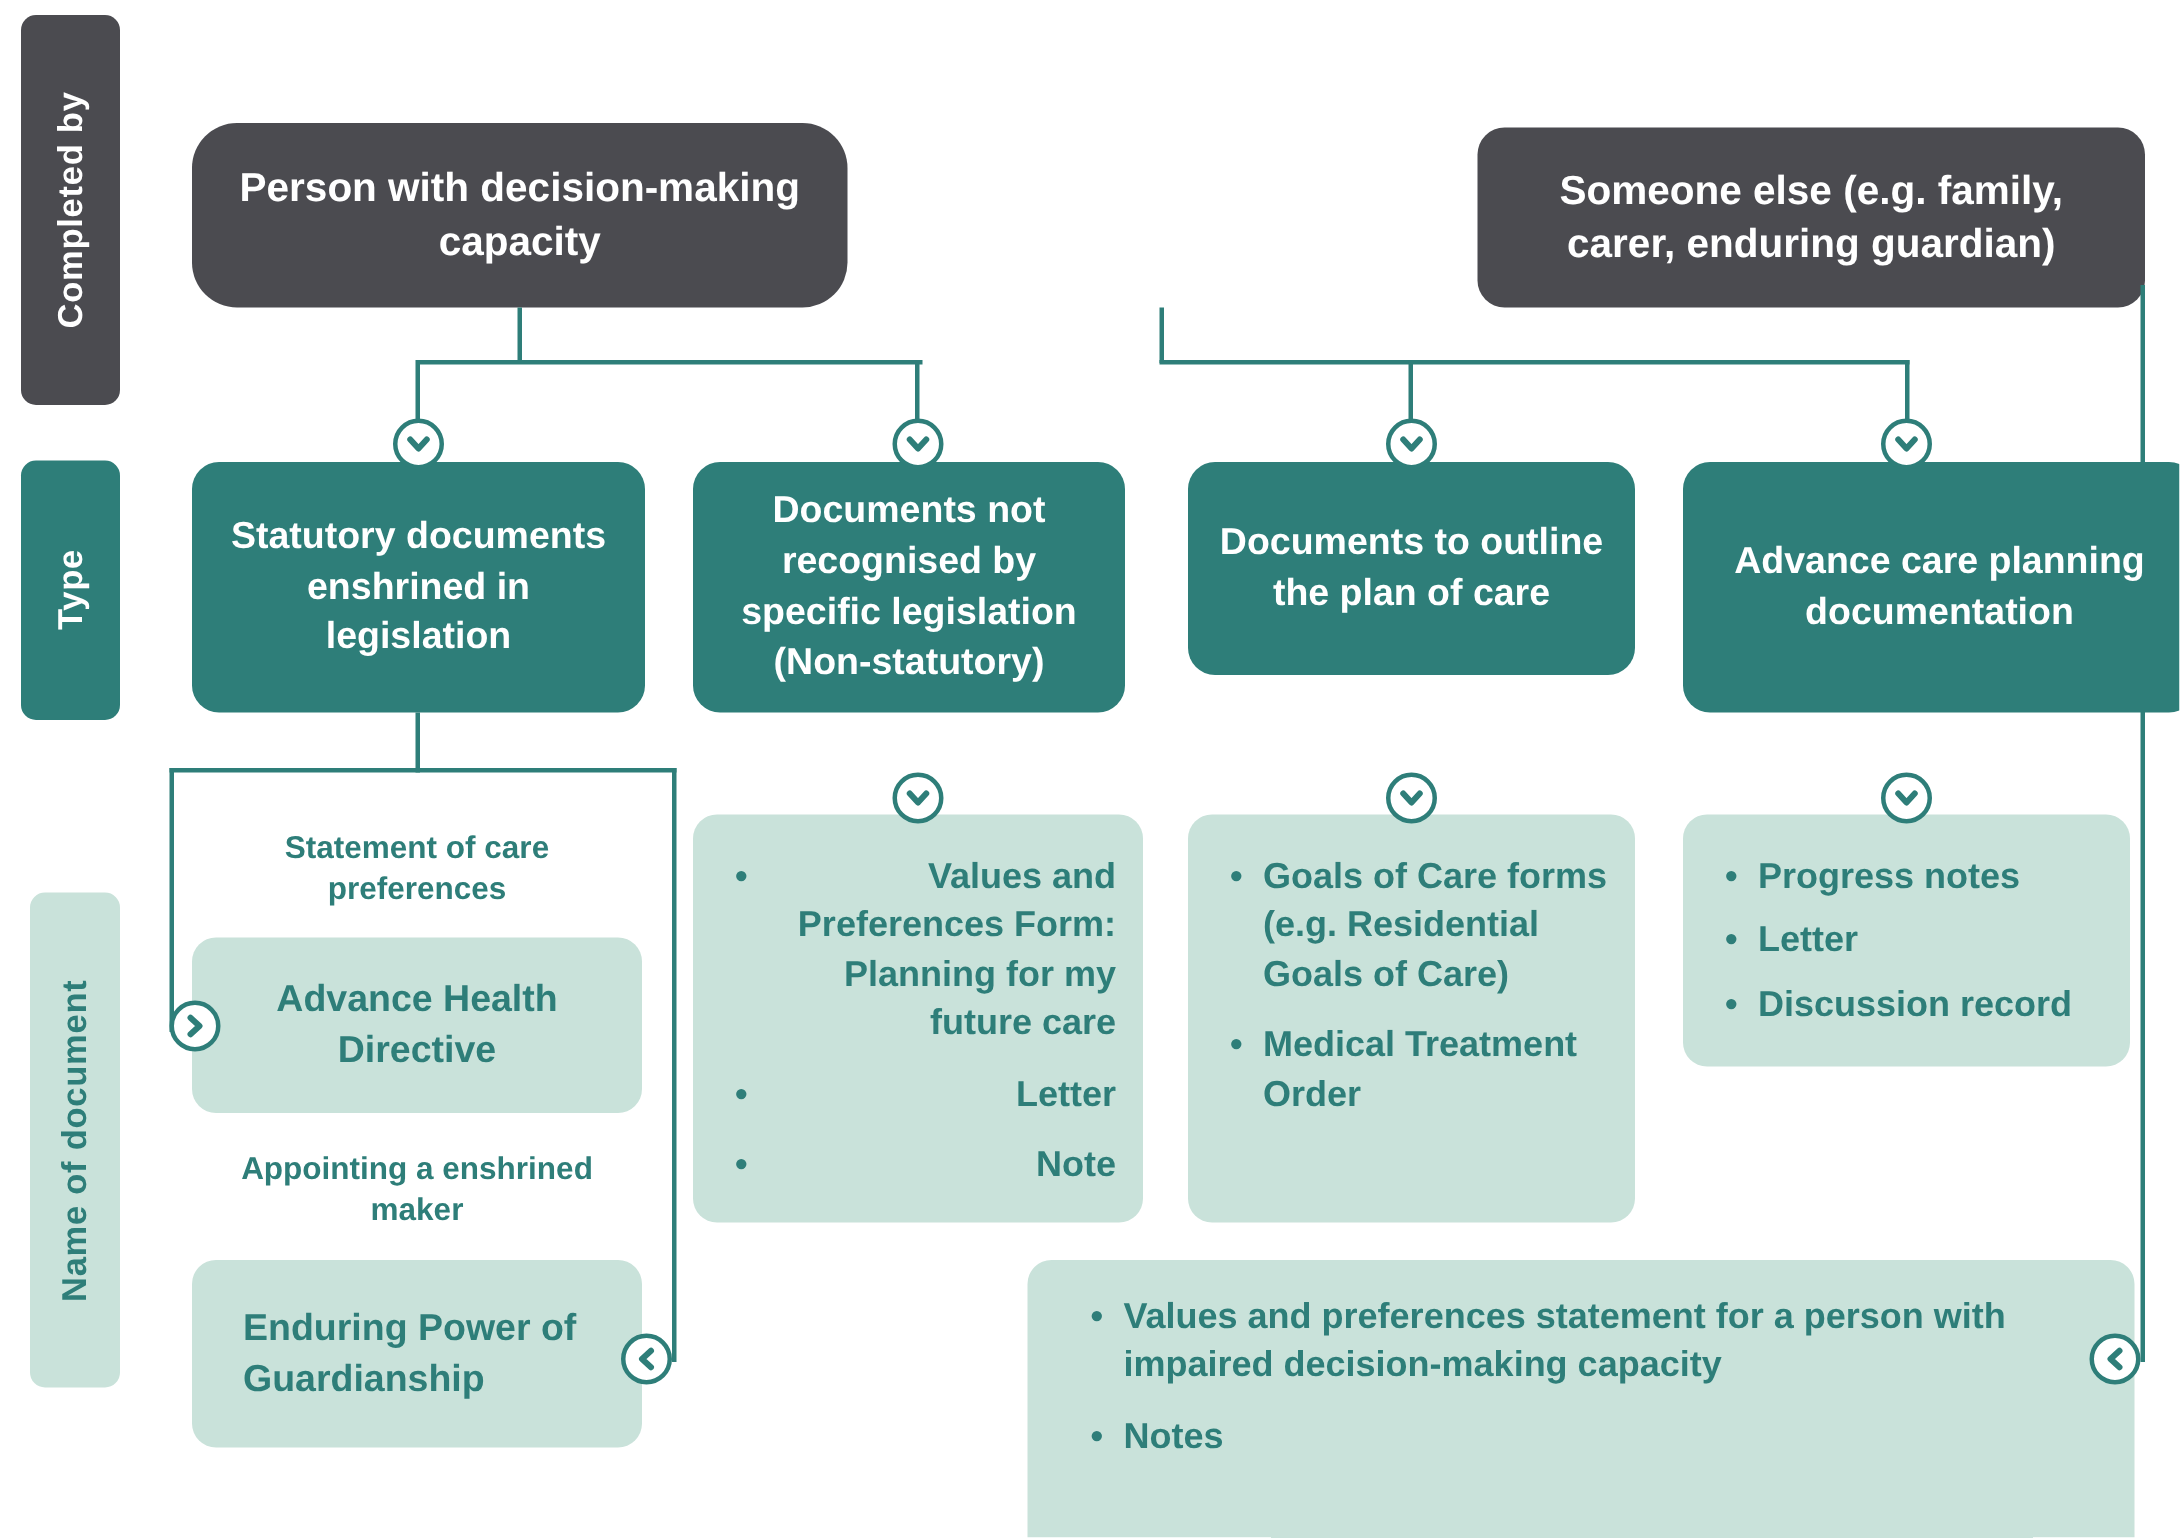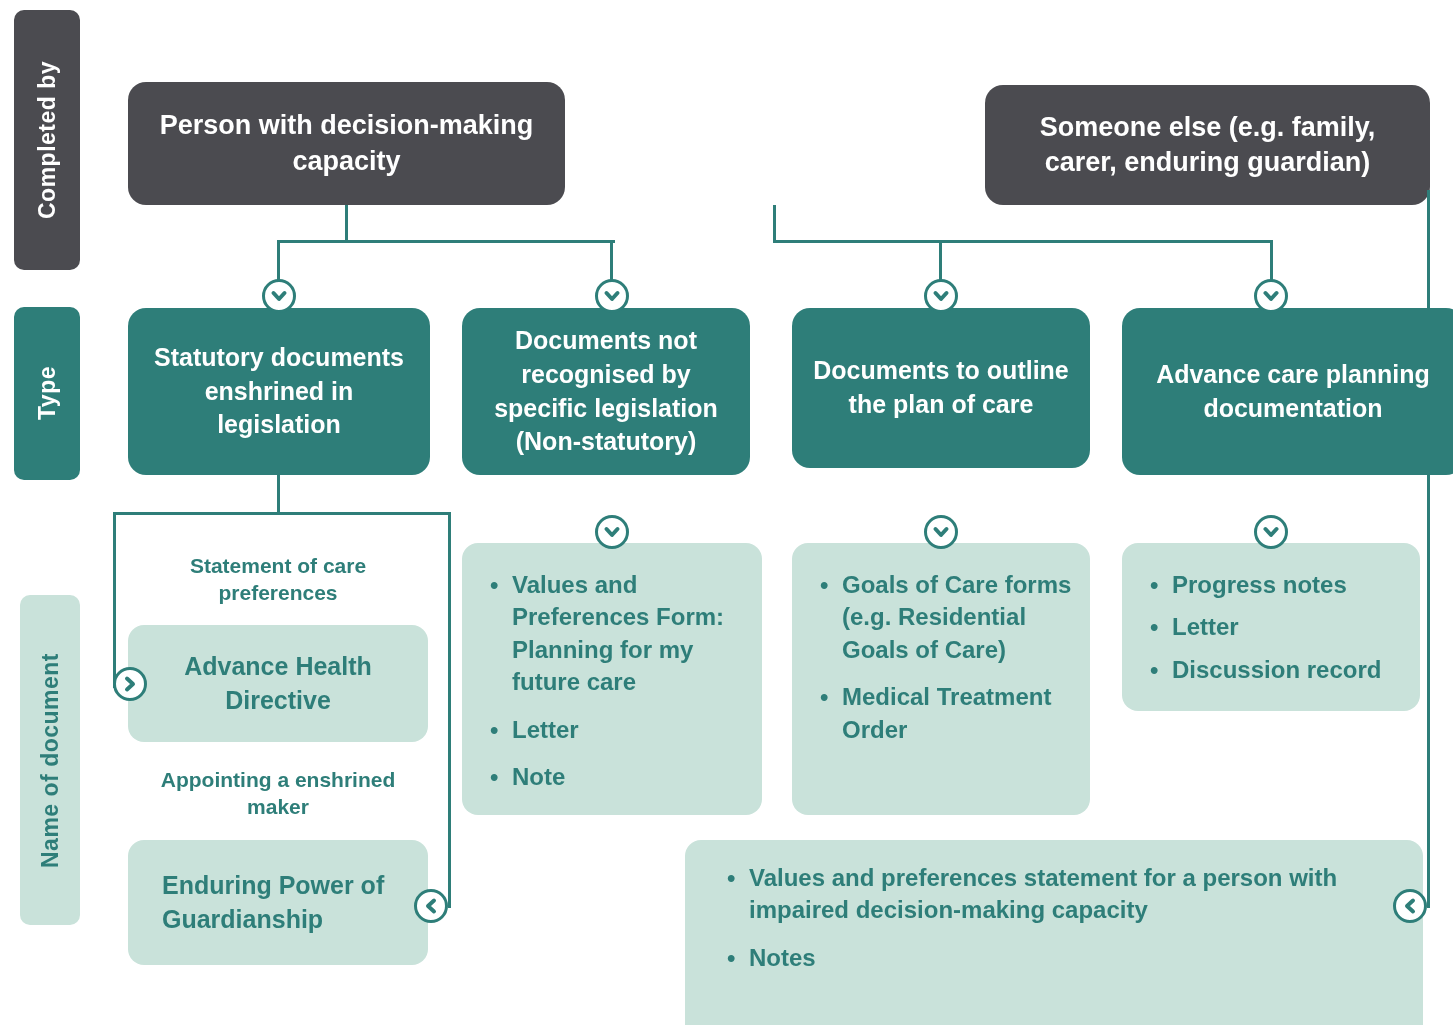--- a/index.html
+++ b/index.html
@@ -100,21 +100,21 @@
 </style>
 </head>
 <body>
 
 <div class="stage">
 
   <div class="abs vlabel dark" style="left:14px; top:10px; width:66px; height:260px;">Completed by</div>
   <div class="abs vlabel teal" style="left:14px; top:307px; width:66px; height:173px;">Type</div>
   <div class="abs vlabel light" style="left:20px; top:595px; width:60px; height:330px;">Name of document</div>
 
-  <div class="abs box-dark" style="left:128px; top:82px; width:437px; height:123px;">Person with decision-making capacity</div>
+  <div class="abs box-dark" style="left:128px; top:82px; width:437px; height:123px;border-radius:30px;">Person with decision-making capacity</div>
   <div class="abs box-dark" style="left:985px; top:85px; width:445px; height:120px;">Someone else (e.g. family, carer, enduring guardian)</div>
 
   <div class="abs line" style="left:345px; top:205px; width:3px; height:37px;"></div>
   <div class="abs line" style="left:278px; top:240px; width:337px; height:3px;"></div>
   <div class="abs line" style="left:277px; top:240px; width:3px; height:48px;"></div>
   <div class="abs line" style="left:610px; top:240px; width:3px; height:48px;"></div>
 
   <div class="abs line" style="left:773px; top:205px; width:3px; height:37px;"></div>
   <div class="abs line" style="left:773px; top:240px; width:500px; height:3px;"></div>
   <div class="abs line" style="left:939px; top:240px; width:3px; height:48px;"></div>
@@ -138,21 +138,21 @@
       </svg>
   </div>
   <div class="abs chev" style="left:1254px; top:279px;">
     <svg width="22" height="22" viewBox="0 0 22 22">
         <path d="M5.5 8 L11 14 L16.5 8" stroke="#2e7e79" stroke-width="4" fill="none" stroke-linecap="round" stroke-linejoin="round"></path>
       </svg>
   </div>
 
   <div class="abs box-teal" style="left:128px; top:308px; width:302px; height:167px;">Statutory documents enshrined in legislation</div>
   <div class="abs box-teal" style="left:462px; top:308px; width:288px; height:167px;">Documents not recognised by specific legislation (Non-statutory)</div>
-  <div class="abs box-teal" style="left:792px; top:308px; width:298px; height:160px;">Documents to outline the plan of care</div>
+  <div class="abs box-teal" style="left:792px; top:308px; width:298px; height:142px;">Documents to outline the plan of care</div>
   <div class="abs box-teal" style="left:1122px; top:308px; width:342px; height:167px;">Advance care planning documentation</div>
 
   <div class="abs line" style="left:277px; top:475px; width:3px; height:40px;"></div>
   <div class="abs line" style="left:113px; top:512px; width:338px; height:3px;"></div>
   <div class="abs line" style="left:113px; top:512px; width:3px; height:176px;"></div>
   <div class="abs line" style="left:448px; top:512px; width:3px; height:396px;"></div>
 
   <div class="abs chev" style="left:595px; top:515px;">
     <svg width="22" height="22" viewBox="0 0 22 22">
         <path d="M5.5 8 L11 14 L16.5 8" stroke="#2e7e79" stroke-width="4" fill="none" stroke-linecap="round" stroke-linejoin="round"></path>
@@ -182,21 +182,21 @@
   <div class="abs group-label" style="left:128px; top:766px; width:300px;">Appointing a enshrined maker</div>
 
   <div class="abs box-light leftpad" style="left:128px; top:840px; width:300px; height:125px;">Enduring Power of Guardianship</div>
 
   <div class="abs chev left" style="left:414px; top:889px;">
     <svg width="22" height="22" viewBox="0 0 22 22">
         <path d="M5.5 8 L11 14 L16.5 8" stroke="#2e7e79" stroke-width="4" fill="none" stroke-linecap="round" stroke-linejoin="round"></path>
       </svg>
   </div>
 
-  <div class="abs box-light pad-list" style="left:462px; top:543px; width:300px; height:272px;">
+  <div class="abs box-light pad-list" style="left:462px; top:543px; width:300px; height:272px;text-align:right;">
     <ul class="blist">
       <li>Values and Preferences Form: Planning for my future care</li>
       <li>Letter</li>
       <li>Note</li>
     </ul>
   </div>
 
   <div class="abs box-light pad-list" style="left:792px; top:543px; width:298px; height:272px;">
     <ul class="blist">
       <li>Goals of Care forms (e.g. Residential Goals of Care)</li>

